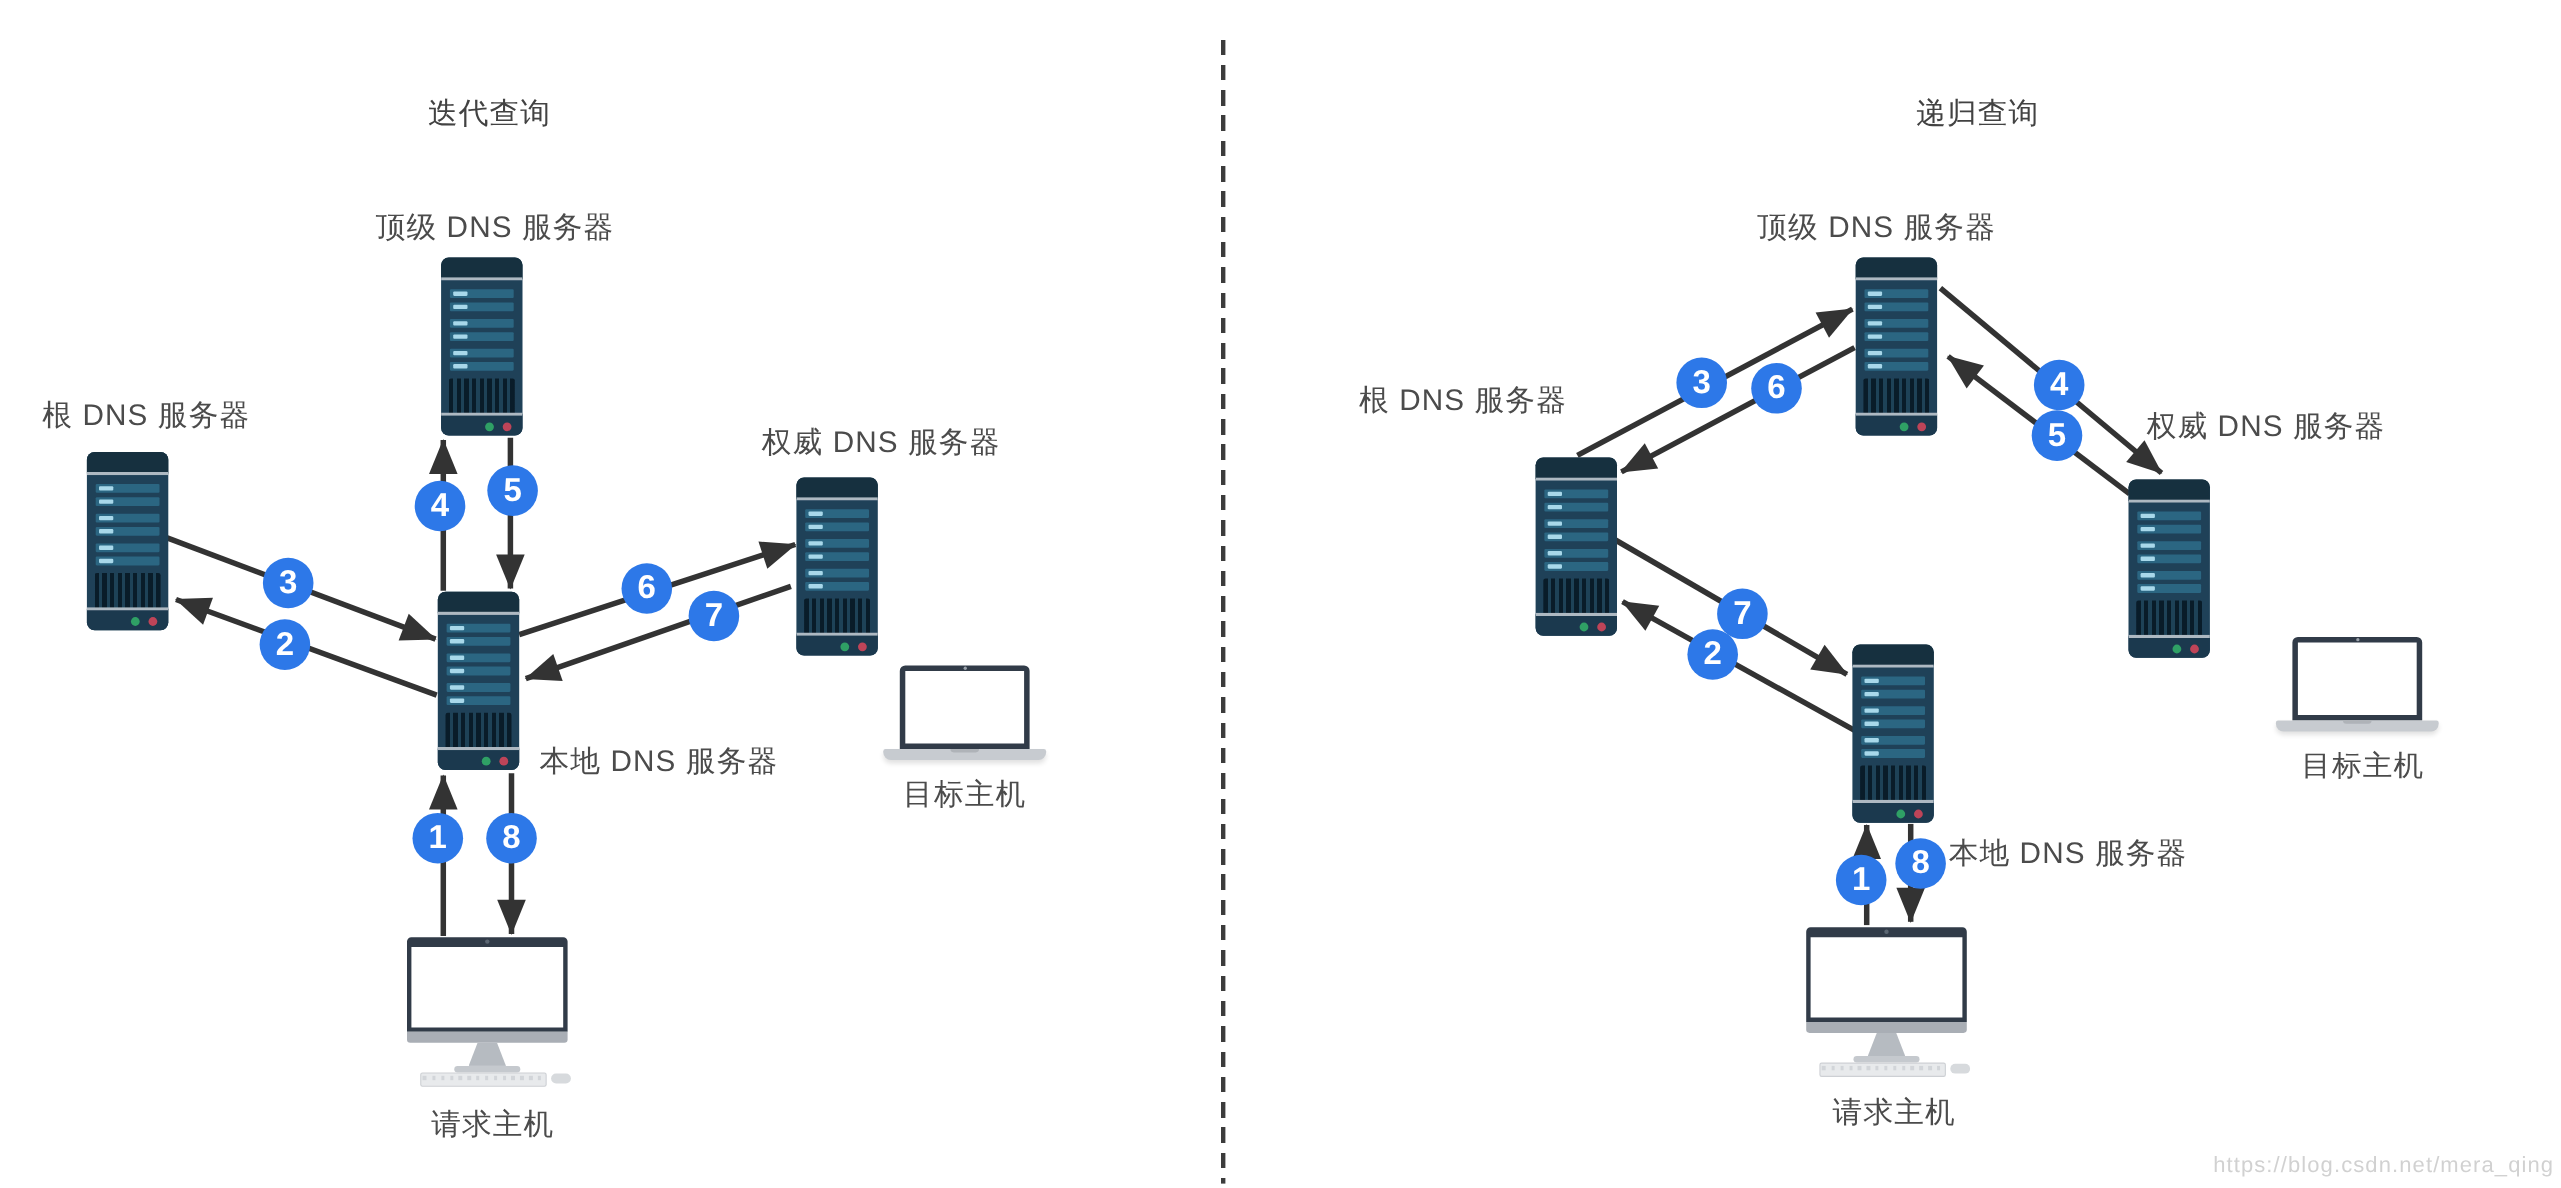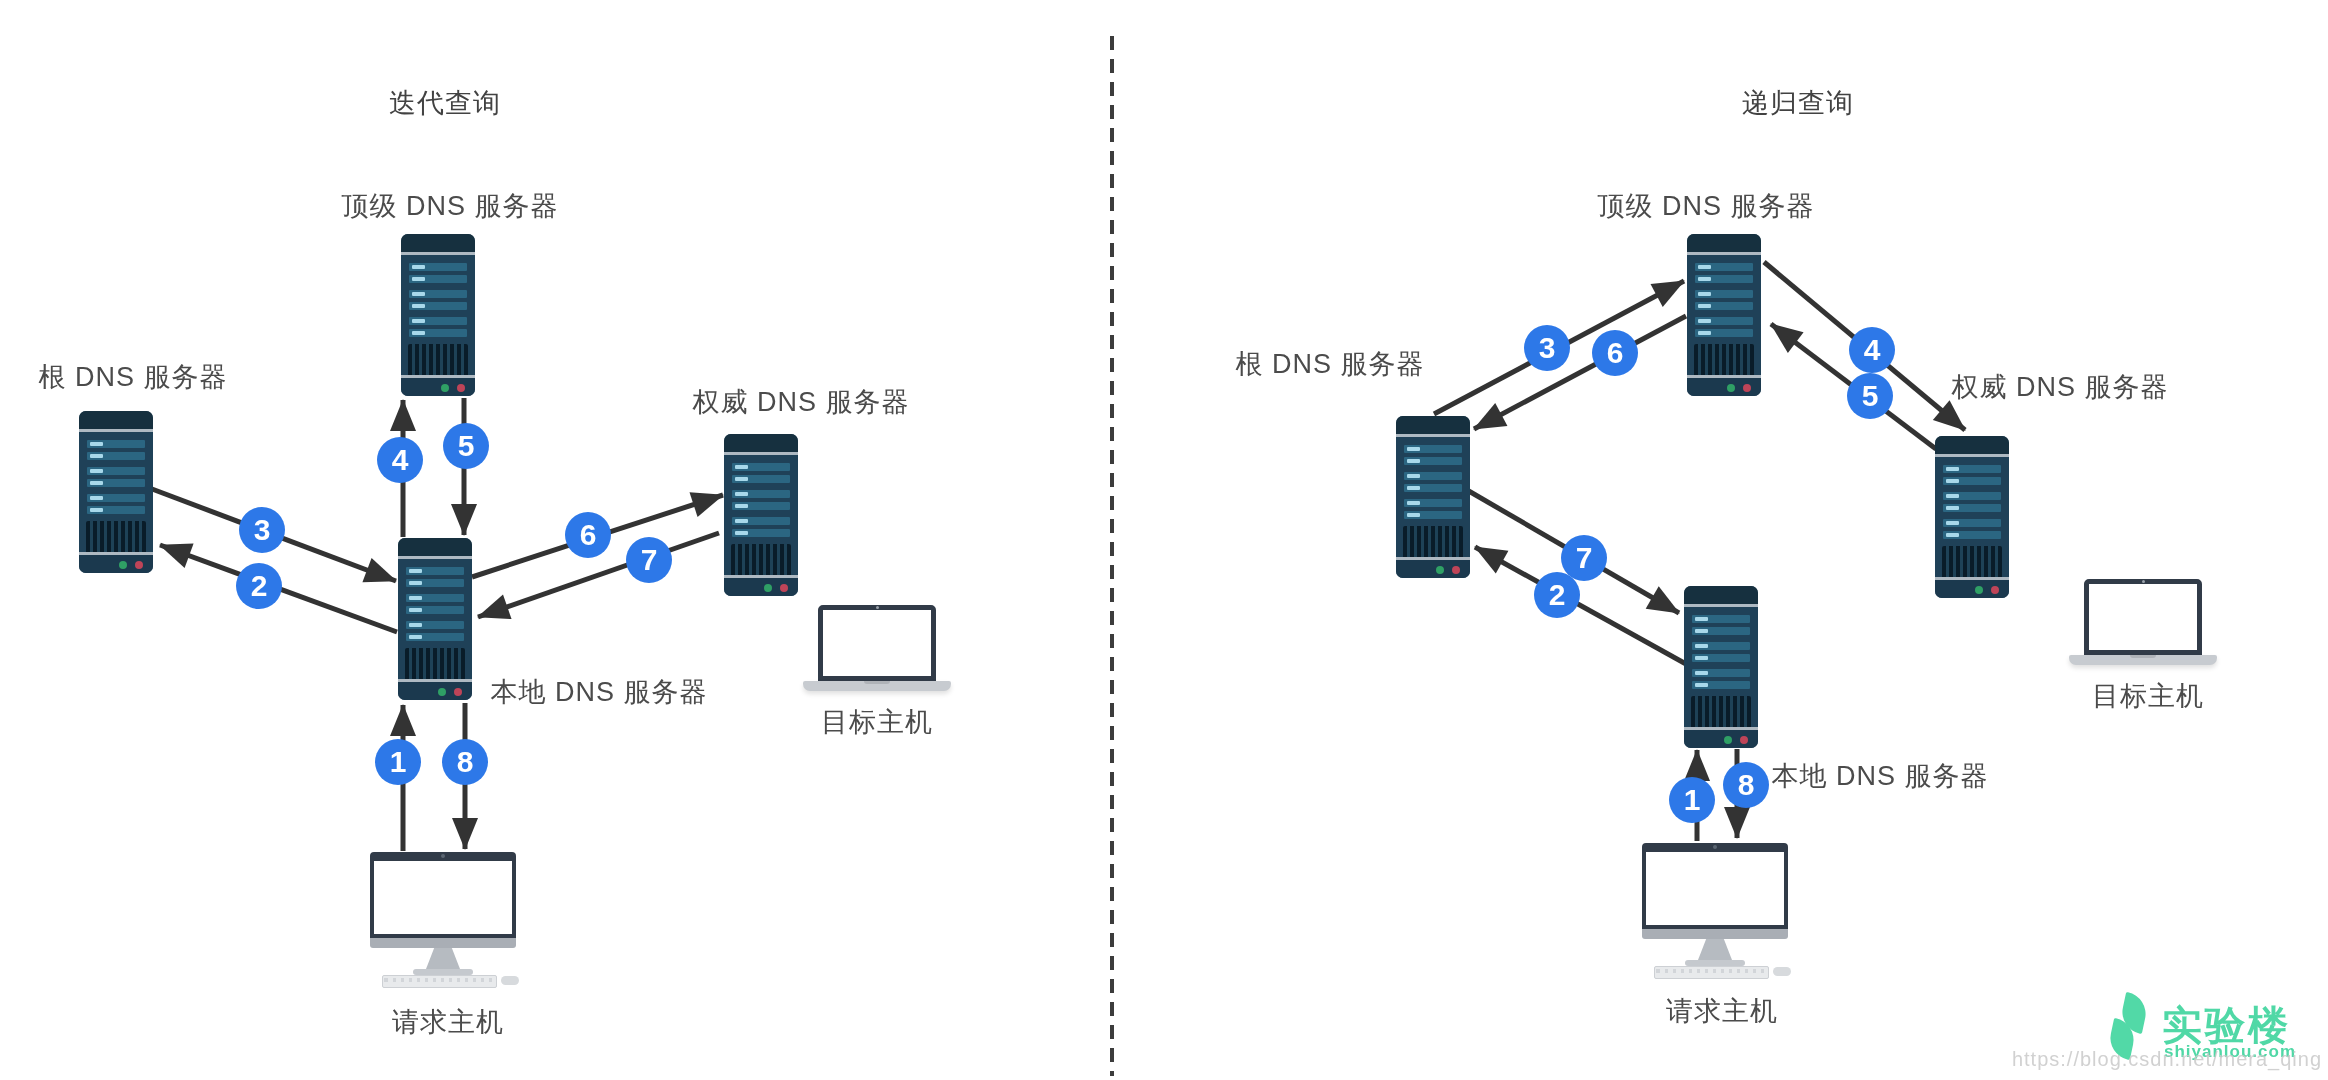--- a/index.html
+++ b/index.html
@@ -315,21 +315,15 @@
 
   <div class="badge" style="left:1669px;top:777px;">1</div>
   <div class="badge" style="left:1534px;top:572px;">2</div>
   <div class="badge" style="left:1524px;top:325px;">3</div>
   <div class="badge" style="left:1849px;top:327px;">4</div>
   <div class="badge" style="left:1847px;top:373px;">5</div>
   <div class="badge" style="left:1592px;top:330px;">6</div>
   <div class="badge" style="left:1561px;top:535px;">7</div>
   <div class="badge" style="left:1723px;top:762px;">8</div>
 
-  <div class="brand" style="left:2110px;top:992px;width:210px;height:80px;">
-    <span class="leaf leaf-top"></span>
-    <span class="leaf leaf-bottom"></span>
-    <span class="brand-text">实验楼</span>
-    <span class="brand-domain">shiyanlou.com</span>
-  </div>
   <div class="watermark">https://blog.csdn.net/mera_qing</div>
 
 </div>
 
 </body></html>

